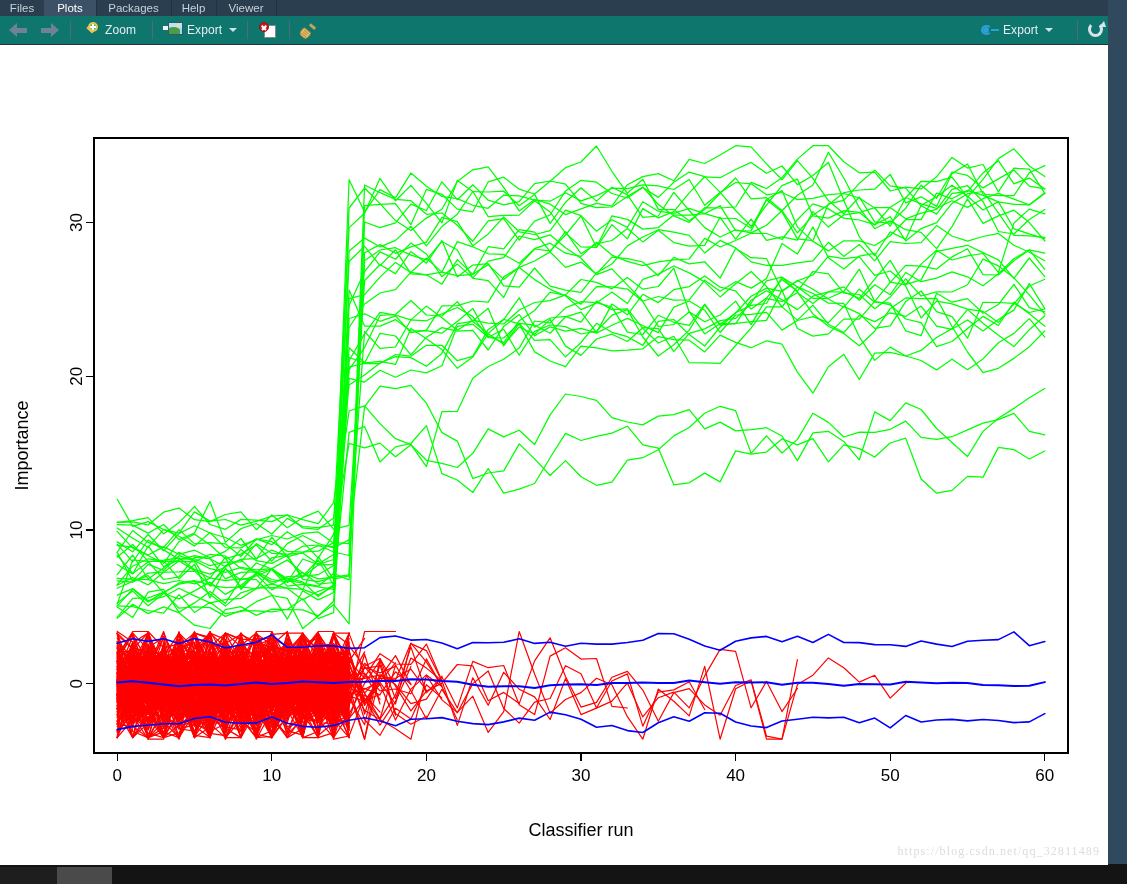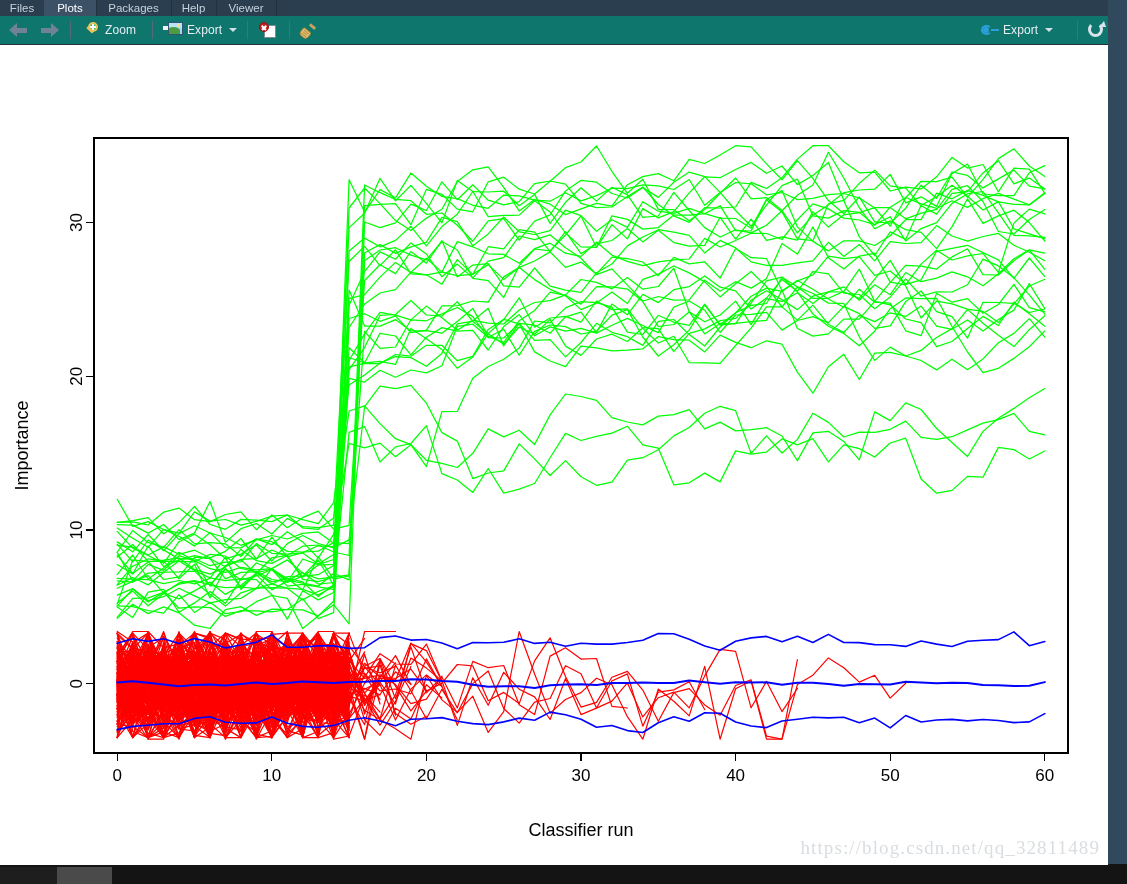--- a/index.html
+++ b/index.html
@@ -110,21 +110,21 @@
   .refresh .c{position:absolute;left:1px;top:1px;width:15px;height:15px;border:3px solid #d8e2ea;border-radius:50%;border-top-color:transparent;box-sizing:border-box;}
   .refresh .tip{position:absolute;right:-1px;top:0px;width:0;height:0;border-left:5px solid transparent;border-right:2px solid transparent;border-bottom:6px solid #d8e2ea;}
 
   
   .canvas{
     position:absolute;left:0;top:45px;width:1108px;height:820px;background:#ffffff;
   }
   .plotsvg{position:absolute;left:0;top:0;}
   .watermark{
     position:absolute;right:8px;bottom:6px;
-    color:#d9dde0;font-family:"Liberation Serif", serif;font-size:19px;
+    color:#d9dde0;font-family:"Liberation Serif", serif;font-size:12px;
     letter-spacing:1.1px;white-space:nowrap;
   }
 </style>
 </head>
 <body>
 
 <div id="app">
 
   <div class="chrome-right"></div>
   <div class="chrome-strip"></div>

